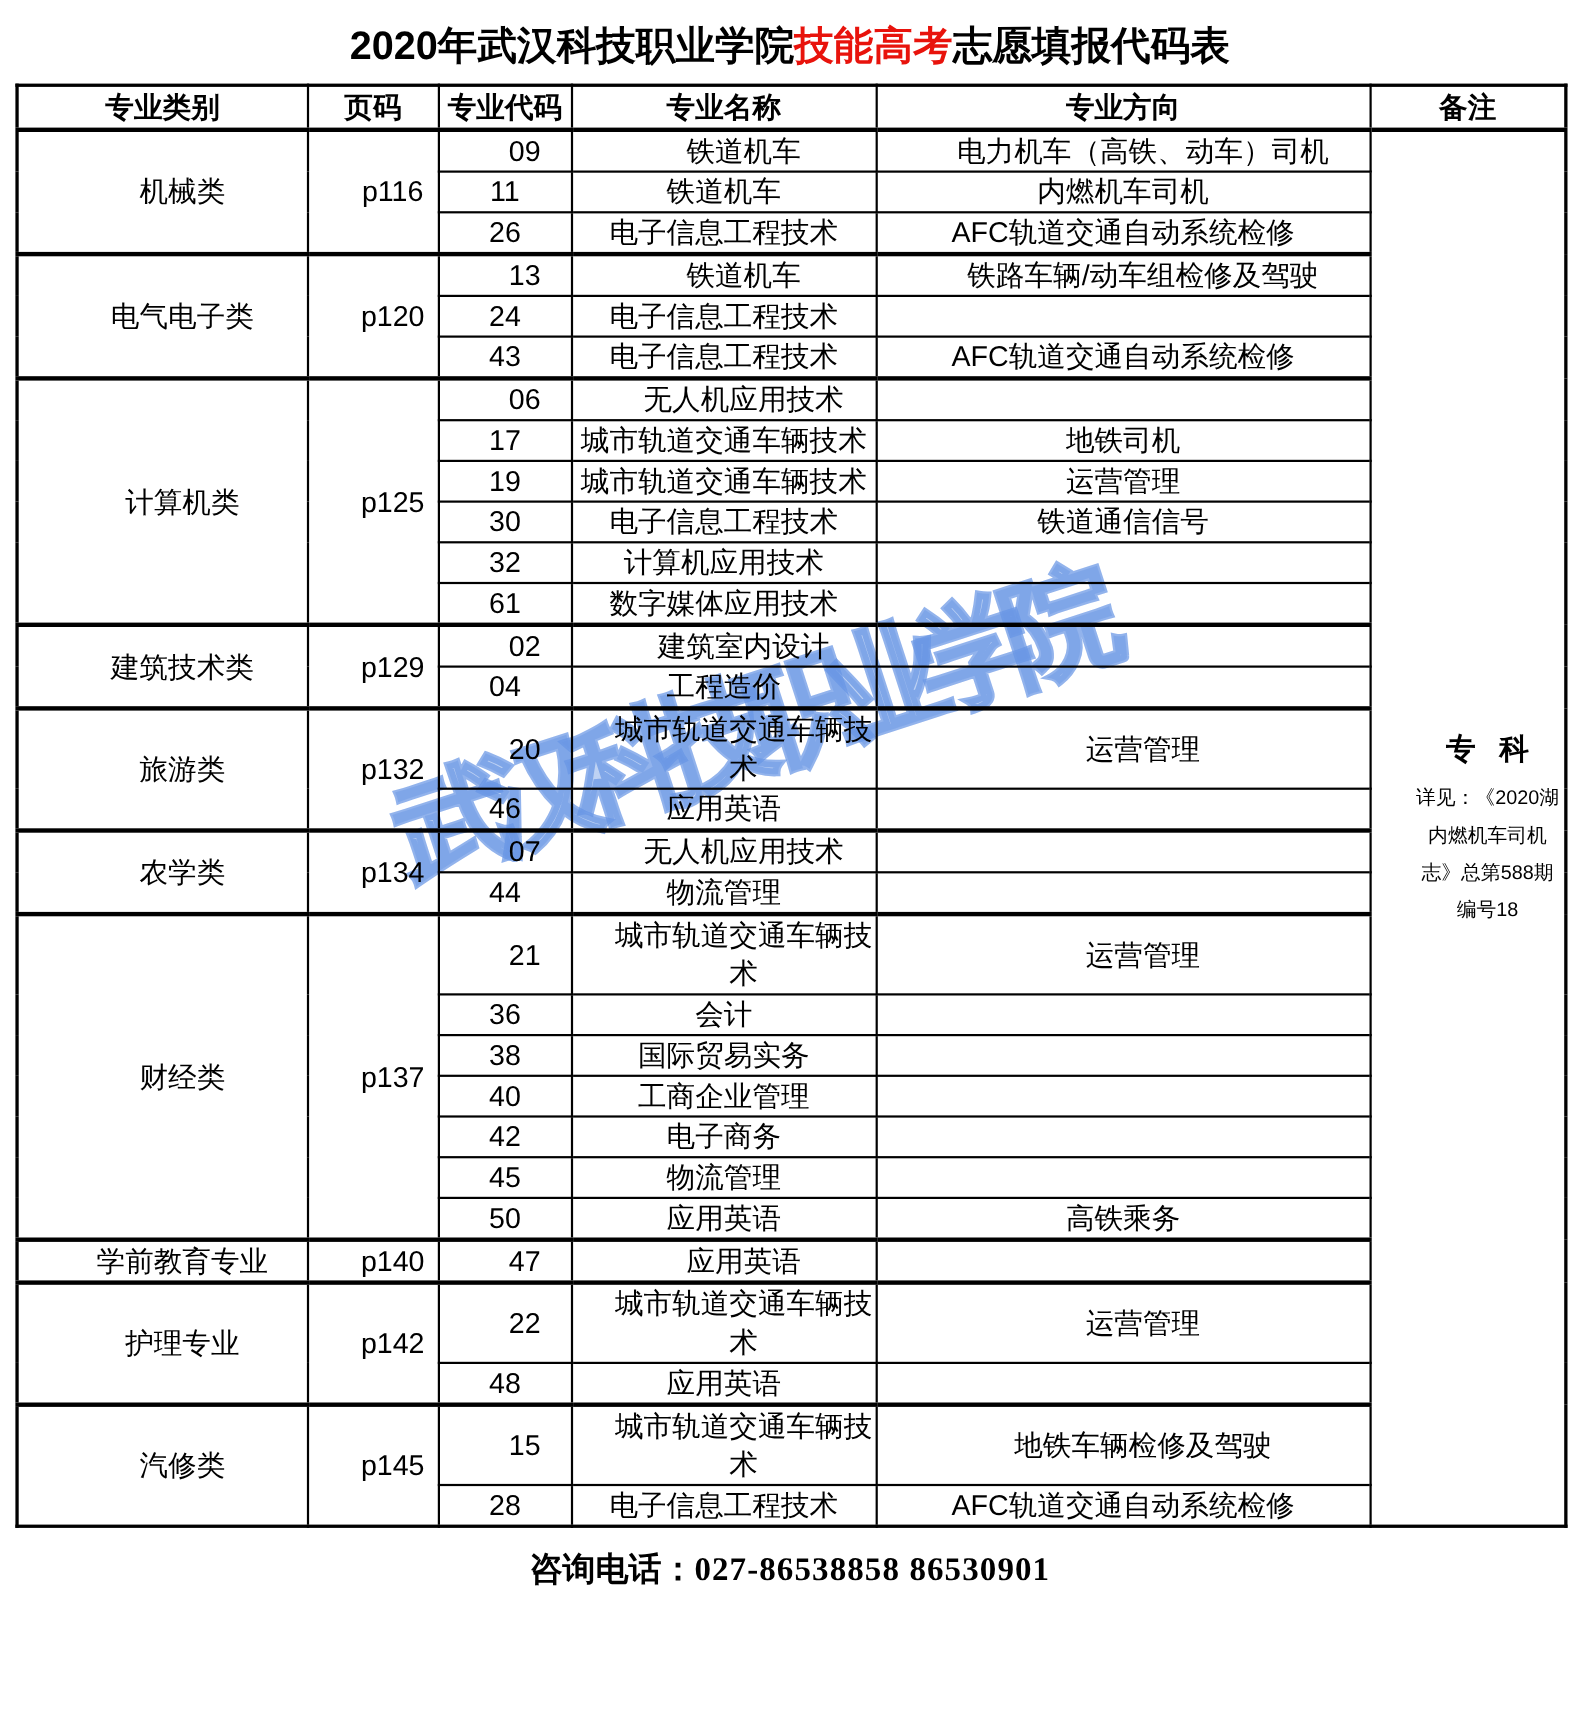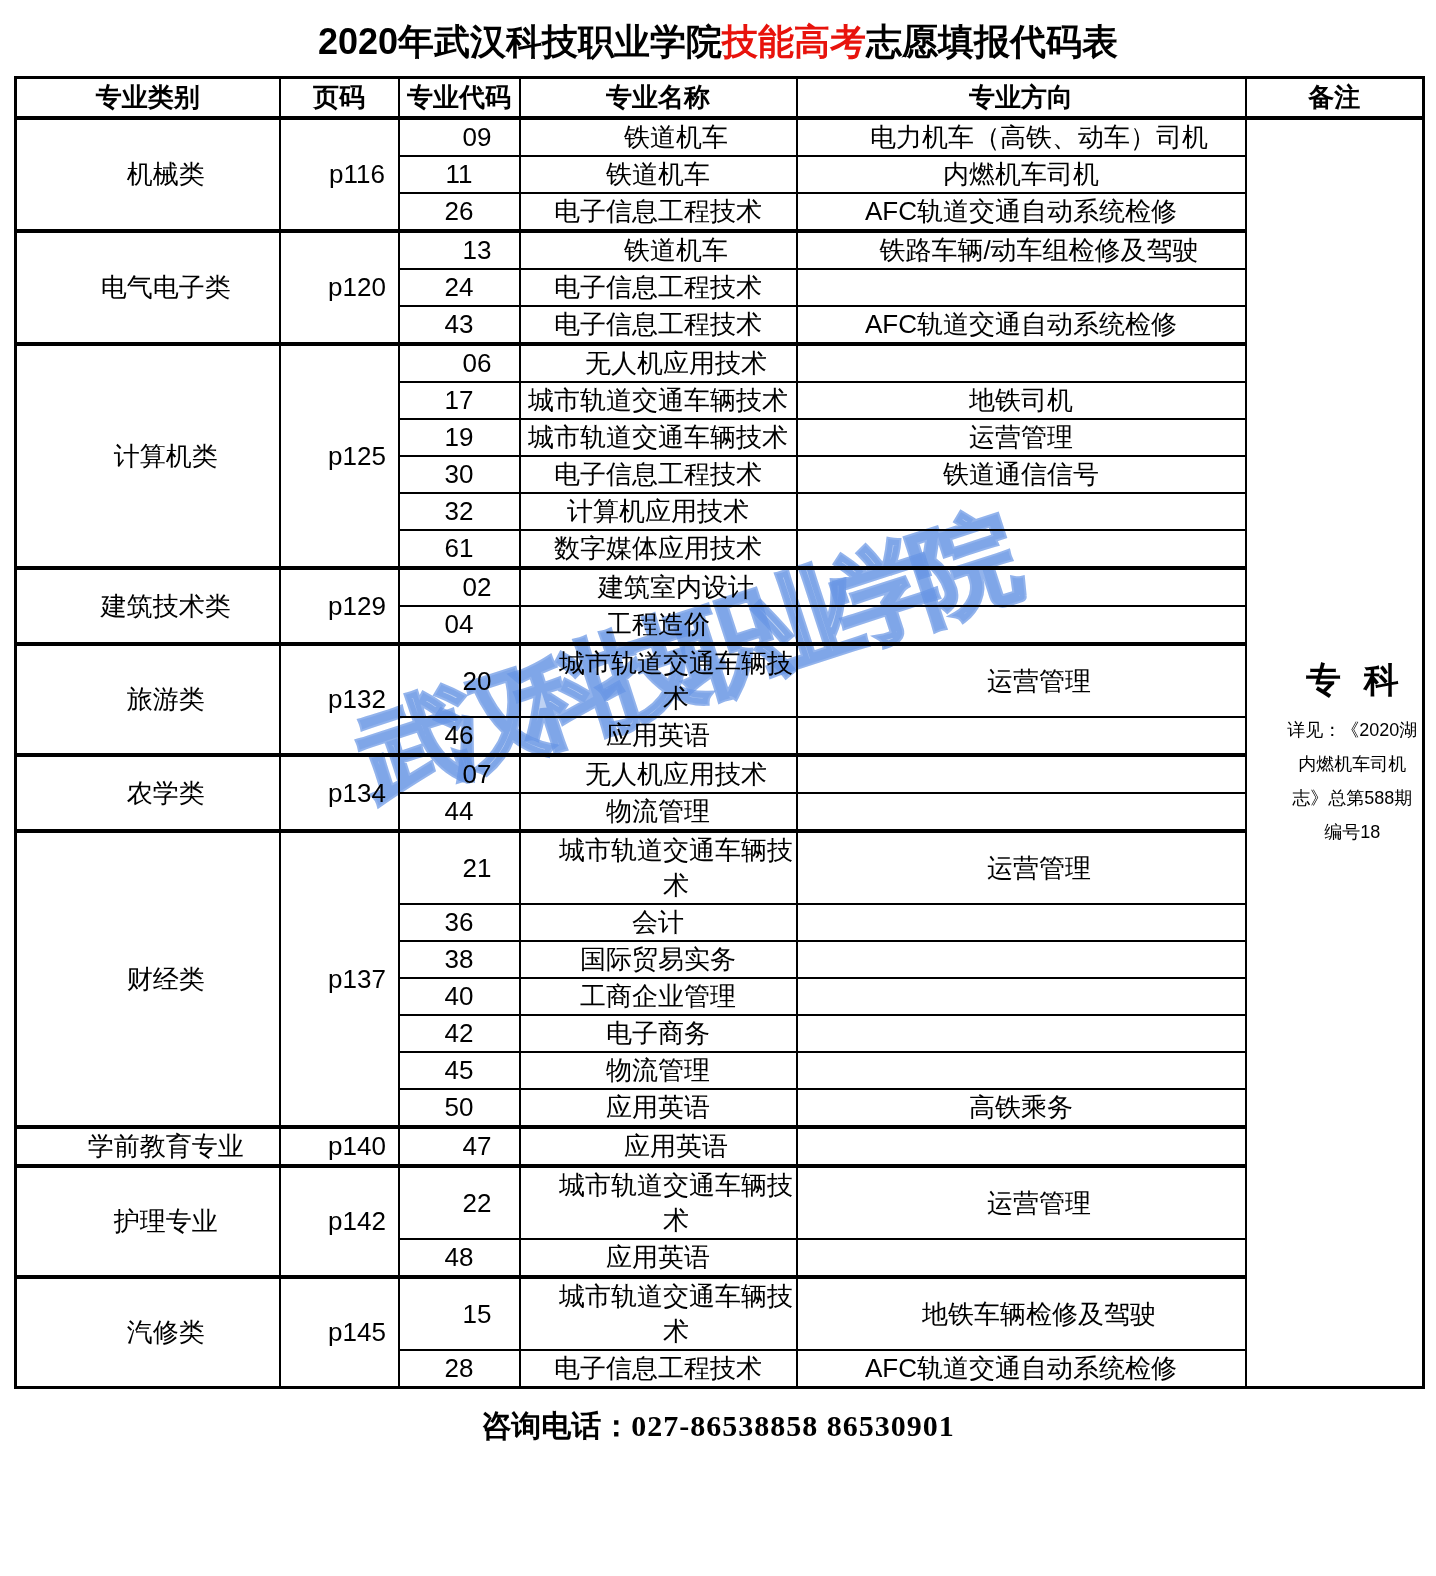--- a/index.html
+++ b/index.html
@@ -32,23 +32,22 @@
   .code-table th {
     height: 37px;
     font-weight: bold;
     border-bottom-width: 4px;
   }
   .code-table td { height: 34px; font-weight: normal; }
   .code-table tr.cat-start td { border-top-width: 4px; padding-left: 36px; }
 
   td.remark-cell { vertical-align: middle; }
   .remark-heading {
-    font-size: 35px; font-weight: bold; word-spacing: 14px; margin-bottom: 9px;
+    font-size: 27px; font-weight: bold; word-spacing: 14px; margin-bottom: 9px;
     white-space: nowrap;
-    font-family: Liberation Serif, serif;
   }
   .remark-line { font-size: 18px; line-height: 34px; white-space: nowrap; }
 
   .footer-phone { margin-top: 17px; text-align: center; font-size: 30px; font-weight: bold; }
   .footer-phone .phones { font-family: "Liberation Serif", "DejaVu Serif", serif; letter-spacing: 1px; }
 
   .watermark {
     position: absolute; left: 679px; top: 662px;
     transform: translate(-50%, -50%) rotate(-18deg);
     transform-origin: center center;

